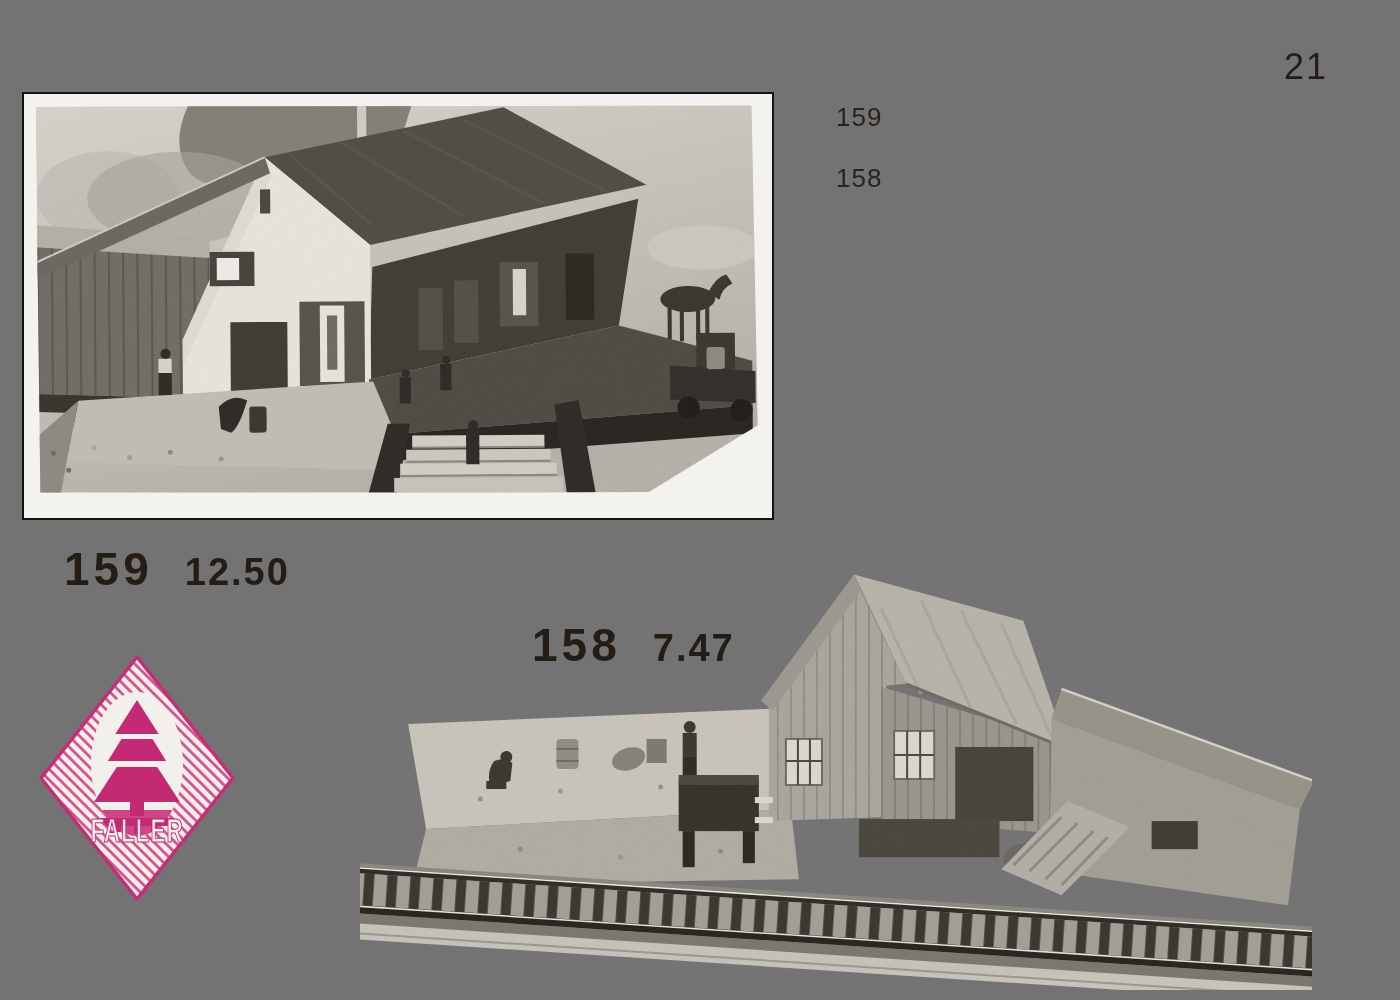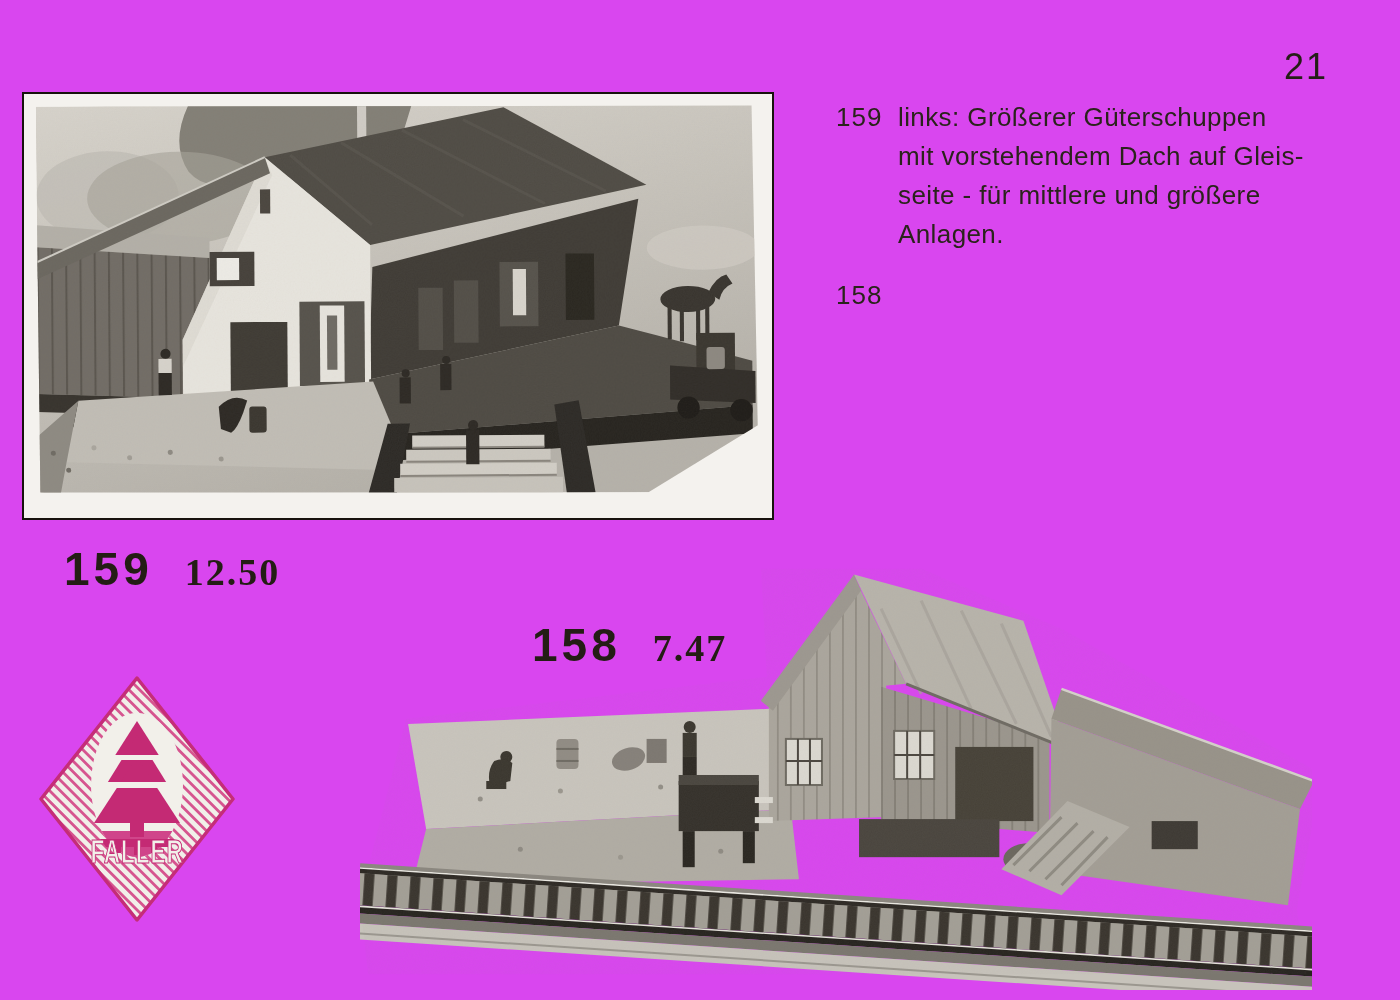--- a/index.html
+++ b/index.html
@@ -1,18 +1,18 @@
 <!DOCTYPE html>
 <html><head>
 <meta charset="utf-8">
 <style>
   html,body{margin:0;padding:0;background:#d8d5cf;}
   .page{
     position:relative;width:1400px;height:1000px;margin:0 auto;
-    background:#d946ef;
+    background:#737373;
     font-family:"Liberation Sans",sans-serif;color:#2a231b;overflow:hidden;
   }
   .page-number{
     position:absolute;left:1284px;top:46px;
     font-size:36px;letter-spacing:2px;color:#251e17;
   }
   
   .photo-frame{
     position:absolute;left:22px;top:92px;width:752px;height:428px;
     box-sizing:border-box;border:2px solid #17120d;background:#f4f2ee;
@@ -23,25 +23,25 @@
   .notes{position:absolute;left:836px;top:98px;width:502px;}
   .note{display:flex;gap:14px;margin-bottom:22px;}
   .note-ref{flex:none;width:48px;font-size:26px;line-height:39px;letter-spacing:1px;}
   .note-text{
     margin:0;font-size:26px;line-height:39px;letter-spacing:0.4px;
     white-space:pre-line;
   }
   
   .price-line{position:absolute;display:flex;align-items:baseline;gap:32px;color:#241d15;z-index:5;}
   .price-line .item-id{font-weight:bold;font-size:46px;letter-spacing:4px;}
-  .price-line .item-price{font-weight:bold;font-size:38px;letter-spacing:2px;font-family:Liberation Serif, serif;}
+  .price-line .item-price{font-weight:bold;font-size:38px;letter-spacing:2px;}
   .price-159{left:64px;top:542px;}
   .price-158{left:532px;top:618px;}
   
-  .logo{position:absolute;left:36px;top:673px;width:202px;height:252px;}
+  .logo{position:absolute;left:36px;top:652px;width:202px;height:252px;}
   .logo svg{width:100%;height:100%;display:block;}
   
   .photo-cutout{position:absolute;left:360px;top:568px;width:952px;height:422px;z-index:1;}
   .photo-cutout svg{width:100%;height:100%;display:block;}
 </style>
 </head>
 <body>
 
 <div class="page">
 
@@ -167,24 +167,20 @@
         </g>
 
         <rect width="710" height="390" filter="url(#grainA)" opacity="0.15"></rect>
       </g>
     </svg>
   </div>
 
   <aside class="notes">
     <div class="note">
       <span class="note-ref">159</span>
-      <p class="note-text">links: Größerer Güterschuppen
-mit vorstehendem Dach auf Gleis-
-seite - für mittlere und größere
-Anlagen.</p>
     </div>
     <div class="note">
       <span class="note-ref">158</span>
     </div>
   </aside>
 
   <div class="price-line price-159">
     <span class="item-id">159</span>
     <span class="item-price">12.50</span>
   </div>

